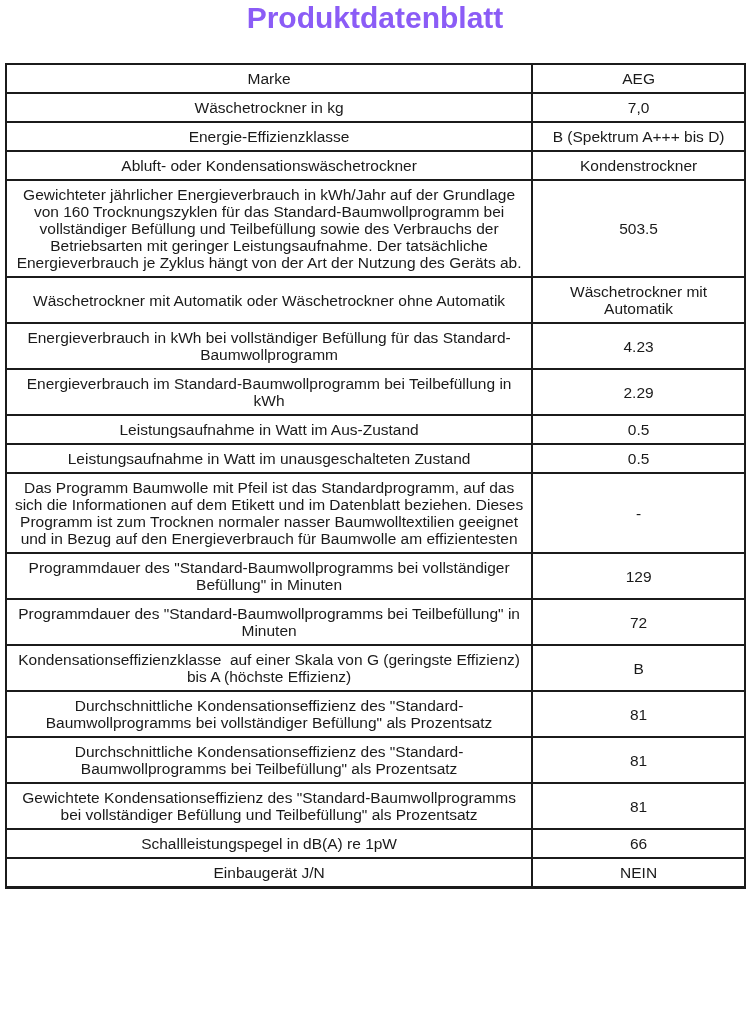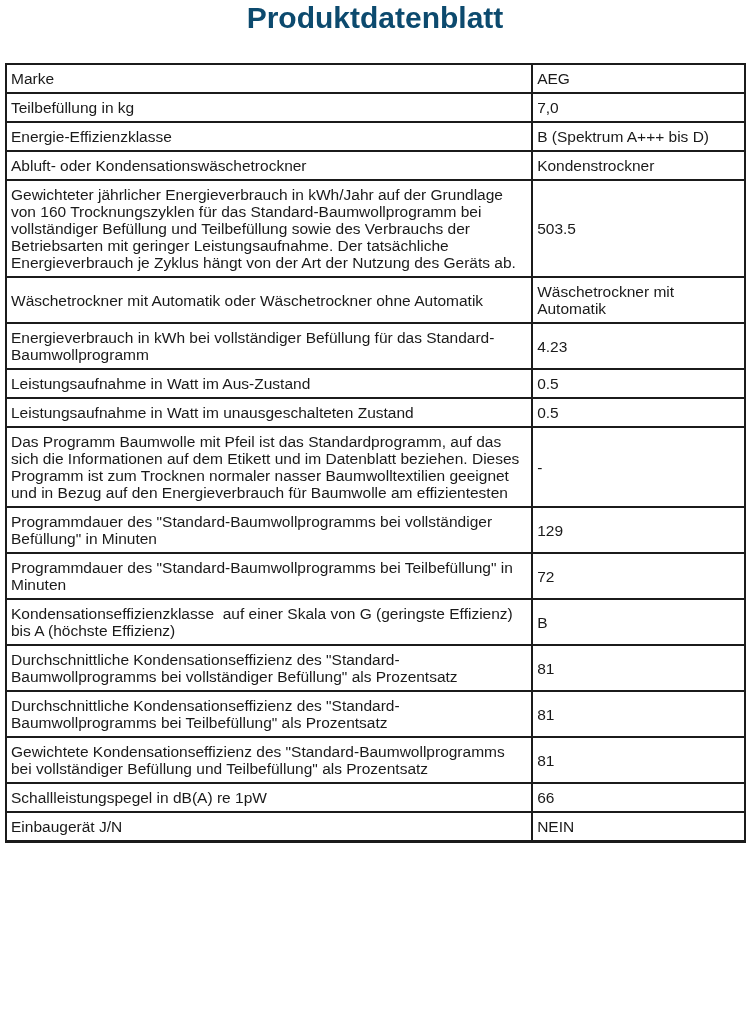--- a/index.html
+++ b/index.html
@@ -22,20 +22,21 @@
     line-height: 34px;
     margin-top: 1px;
     letter-spacing: 0px;
   }
   table.spec-table {
     border-collapse: collapse;
     width: 741px;
     margin-left: 5px;
     margin-top: 28px;
     table-layout: fixed;
+    text-align: center;
   }
   table.spec-table td {
     border: 2px solid #1b1b1b;
     font-size: 15.5px;
     line-height: 17px;
     vertical-align: middle;
     padding: 5px 4px 5px 4px;
     overflow: hidden;
   }
   table.spec-table tr:last-child td {
@@ -48,32 +49,32 @@
   }
   td.spec-value-cell {
     width: 28.8%;
     padding-left: 5px;
   }
 </style>
 </head>
 <body>
 
 <div class="page">
-  <h1 class="page-title" style="color: #0c4a6e;">Produktdatenblatt</h1>
+  <h1 class="page-title" style="color: #8b5cf6;">Produktdatenblatt</h1>
 
   <table class="spec-table">
     <tbody>
   <tr>
     <td class="spec-label-cell">Marke</td>
     <td class="spec-value-cell">AEG</td>
   </tr>
 
 
   <tr>
-    <td class="spec-label-cell">Teilbefüllung in kg</td>
+    <td class="spec-label-cell">Wäschetrockner in kg</td>
     <td class="spec-value-cell">7,0</td>
   </tr>
 
   <tr>
     <td class="spec-label-cell">Energie-Effizienzklasse</td>
     <td class="spec-value-cell">B (Spektrum A+++ bis D)</td>
   </tr>
 
   <tr>
     <td class="spec-label-cell">Abluft- oder Kondensationswäschetrockner</td>
@@ -88,20 +89,24 @@
   <tr>
     <td class="spec-label-cell">Wäschetrockner mit Automatik oder Wäschetrockner ohne Automatik</td>
     <td class="spec-value-cell">Wäschetrockner mit Automatik</td>
   </tr>
 
   <tr>
     <td class="spec-label-cell">Energieverbrauch in kWh bei vollständiger Befüllung für das Standard-Baumwollprogramm</td>
     <td class="spec-value-cell">4.23</td>
   </tr>
 
+  <tr>
+    <td class="spec-label-cell">Energieverbrauch im Standard-Baumwollprogramm bei Teilbefüllung in kWh</td>
+    <td class="spec-value-cell">2.29</td>
+  </tr>
 
   <tr>
     <td class="spec-label-cell">Leistungsaufnahme in Watt im Aus-Zustand</td>
     <td class="spec-value-cell">0.5</td>
   </tr>
 
   <tr>
     <td class="spec-label-cell">Leistungsaufnahme in Watt im unausgeschalteten Zustand</td>
     <td class="spec-value-cell">0.5</td>
   </tr>

